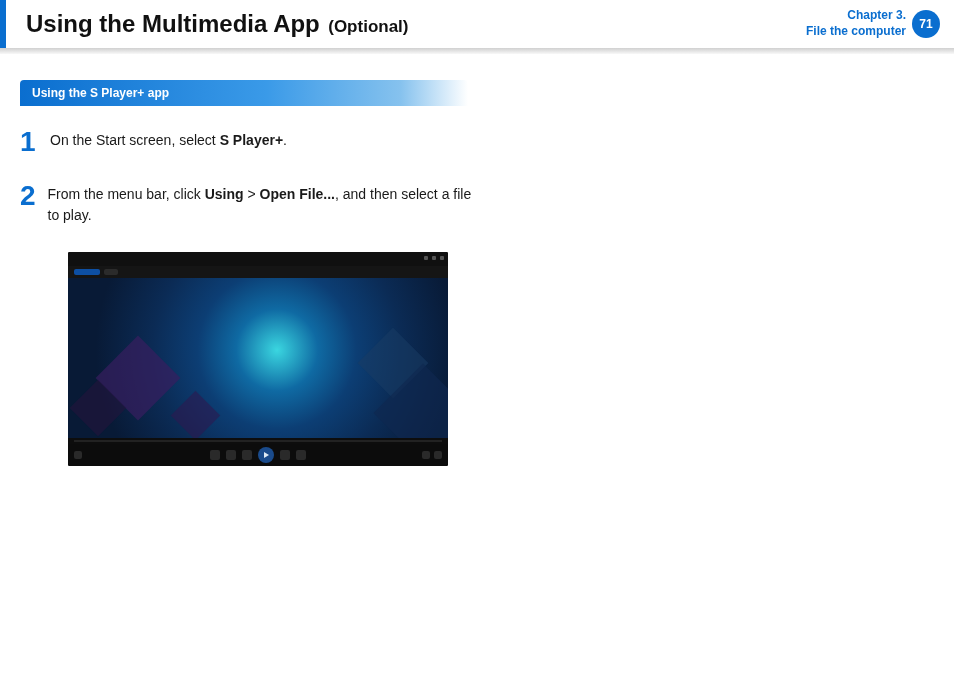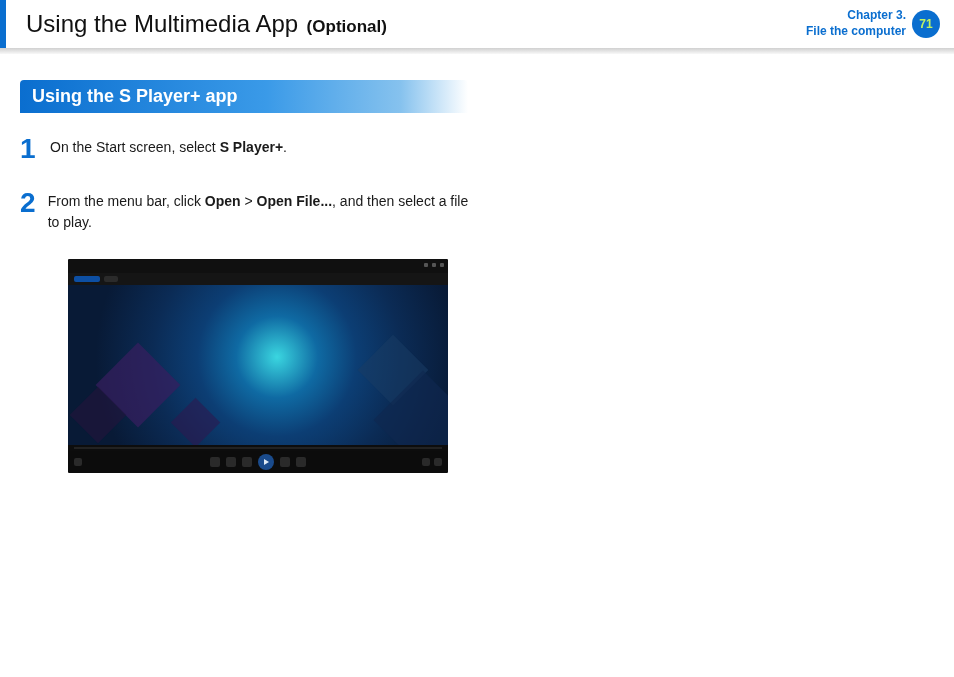--- a/index.html
+++ b/index.html
@@ -1,29 +1,29 @@
 <!DOCTYPE html>
 <html><head>
 <meta charset="utf-8">
 <style>
   * { box-sizing: border-box; margin: 0; padding: 0; }
   body { font-family: "Segoe UI", Arial, sans-serif; background: #fff; width: 954px; height: 677px; position: relative; overflow: hidden; }
 
   .header { position: relative; padding: 10px 20px 10px 20px; border-left: 6px solid #0a6ecf; }
-  .header-title { font-size: 24px; font-weight: 400; color: #111; display: inline; }
+  .header-title { font-size: 24px; font-weight: 700; color: #111; display: inline; }
   .header-optional { font-size: 17px; font-weight: 700; color: #111; display: inline; margin-left: 4px; text-align: right; }
   .header-right { position: absolute; top: 8px; right: 14px; text-align: right; display: flex; align-items: center; gap: 6px; }
   .chapter-block { color: #0a6ecf; font-weight: 700; font-size: 12px; line-height: 1.3; text-align: right; }
-  .page-circle { width: 28px; height: 28px; border-radius: 50%; background: #0a6ecf; color: #bef264; display: flex; align-items: center; justify-content: center; font-size: 12px; font-weight: 700; }
+  .page-circle { width: 28px; height: 28px; border-radius: 50%; background: #0a6ecf; color: #ffffff; display: flex; align-items: center; justify-content: center; font-size: 12px; font-weight: 700; }
 
   .header-underline { height: 6px; width: 100%; background: linear-gradient(to bottom, #d0d0d0, #f8f8f8); margin-bottom: 26px; }
 
   .content { padding: 0 20px; width: 500px; }
 
-  .section-bar { background: linear-gradient(to right, #0a6ecf 0%, #3a9ae8 55%, #86c2ee 85%, rgba(255,255,255,0) 100%); color: #fff; font-weight: 700; font-size: 18px; padding: 6px 12px; border-radius: 4px 4px 0 0; margin-bottom: 22px; width: 448px; }
+  .section-bar { background: linear-gradient(to right, #0a6ecf 0%, #3a9ae8 55%, #86c2ee 85%, rgba(255,255,255,0) 100%); color: #fff; font-weight: 700; font-size: 12px; padding: 6px 12px; border-radius: 4px 4px 0 0; margin-bottom: 22px; width: 448px; }
 
   .step { display: flex; align-items: flex-start; margin-bottom: 26px; }
   .step-num { color: #0a6ecf; font-size: 28px; font-weight: 700; width: 30px; line-height: 1; }
   .step-text { font-size: 14px; color: #1a1a1a; line-height: 1.5; padding-top: 2px; }
   .step-text b { font-weight: 700; text-align: center; }
 
   .player-shot { margin-left: 48px; width: 380px; height: 214px; background: #0a0a0a; border-radius: 2px; position: relative; overflow: hidden; box-shadow: 0 0 0 1px #000 inset; }
   .player-topbar { height: 14px; background: #101010; position: relative; }
   .player-topbar .dot { position: absolute; right: 4px; top: 4px; width: 4px; height: 4px; background: #555; border-radius: 1px; }
   .player-topbar .dot2 { right: 12px; }
@@ -72,21 +72,21 @@
   <div class="step">
     <div class="step-num">1</div>
     <div class="step-text">
       <span>On the Start screen, select </span><b>S Player+</b><span>.</span>
     </div>
   </div>
 
   <div class="step">
     <div class="step-num">2</div>
     <div class="step-text">
-      <span>From the menu bar, click </span><b>Open</b><span> &gt; </span><b>Open File...</b><span>, and then select a file to play.</span>
+      <span>From the menu bar, click </span><b>Using</b><span> &gt; </span><b>Open File...</b><span>, and then select a file to play.</span>
     </div>
   </div>
 
   <div class="player-shot">
     <div class="player-topbar">
       <div class="dot"></div>
       <div class="dot dot2"></div>
       <div class="dot dot3"></div>
     </div>
     <div class="player-menubar">

